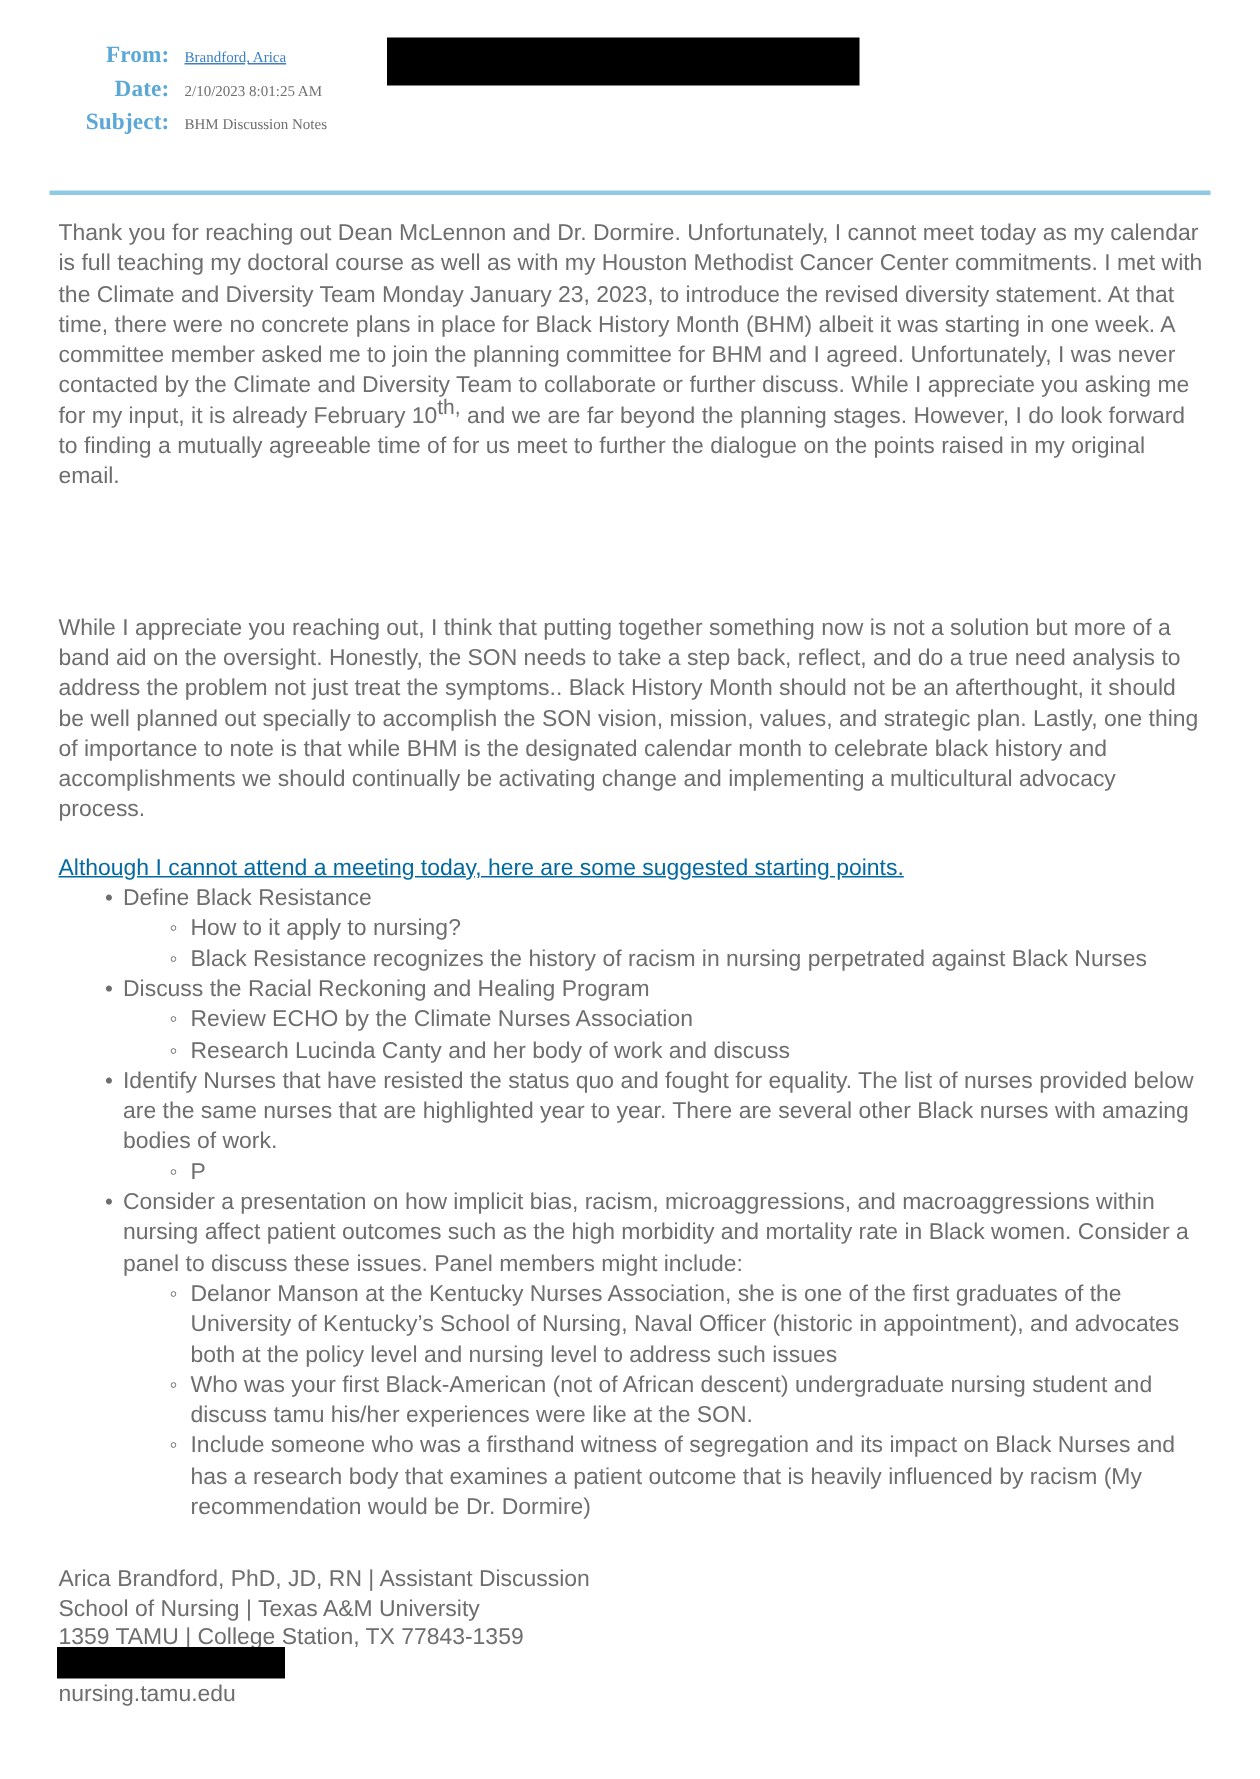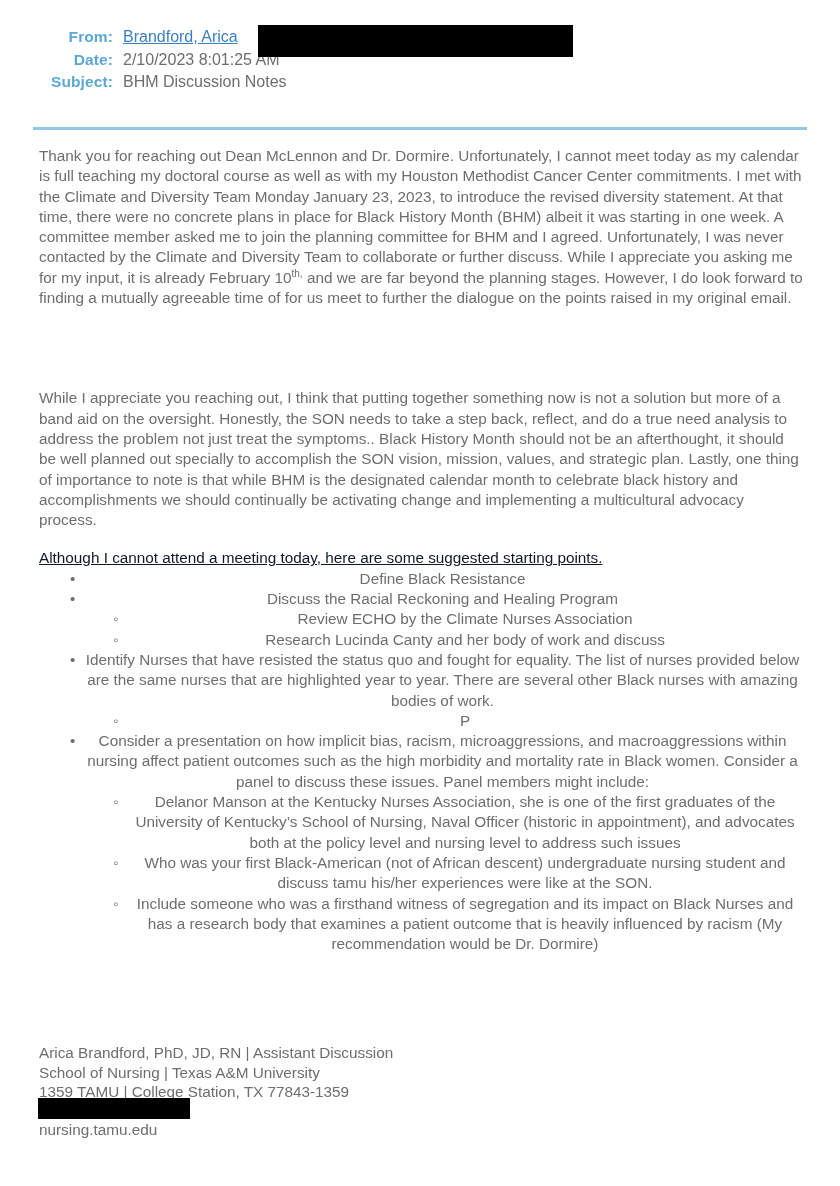--- a/index.html
+++ b/index.html
@@ -16,39 +16,40 @@
     position: relative;
     overflow: hidden;
   }
 
   
   .email-header {
     position: absolute;
     top: 28px;
     left: 0;
     width: 690px;
+    font-family: Liberation Serif, serif;
   }
   .hdr-row {
     display: flex;
     align-items: baseline;
     height: 22.5px;
   }
   .hdr-label {
     width: 123px;
     text-align: right;
     padding-right: 10px;
     box-sizing: border-box;
     font-size: 15.5px;
     font-weight: bold;
     color: #5ba8d6;
     letter-spacing: 0.1px;
     white-space: nowrap;
   }
   .hdr-value {
-    font-size: 16px;
+    font-size: 10px;
     color: #6e6e6e;
     white-space: nowrap;
   }
   .hdr-value.link {
     color: #3c7fc4;
     text-decoration: underline;
   }
   .redaction {
     display: inline-block;
     background: #000000;
@@ -84,40 +85,39 @@
     color: #6e6e6e;
     text-align: left;
   }
   .gap-1 { height: 80px; }
   .gap-2 { height: 18px; }
 
   .lead-underline {
     margin: 0;
     font-size: 15.3px;
     line-height: 20.3px;
-    color: #0f172a;
+    color: #0369a1;
     text-decoration: underline;
     display: inline-block;
   }
 
-  sup { font-size: 10px; vertical-align: super; line-height: 0; }
+  sup { font-size: 14px; vertical-align: super; line-height: 0; }
 
   
   ul.lvl1 {
     list-style: none;
     margin: 0;
     padding: 0;
   }
   ul.lvl1 > li {
     position: relative;
     padding-left: 43px;
     font-size: 15.3px;
     line-height: 20.3px;
     color: #6e6e6e;
-    text-align: center;
   }
   ul.lvl1 > li > .b1::before {
     content: "\2022";
     position: absolute;
     left: 31px;
     font-size: 15px;
     line-height: 20.3px;
     color: #6e6e6e;
   }
   ul.lvl2 {
@@ -210,20 +210,26 @@
 
   <div>
     <span class="lead-underline">Although I cannot attend a meeting today, here are some suggested starting points.</span>
   </div>
 
   <ul class="lvl1">
 
     <li>
       <span class="b1 li-text">Define Black Resistance</span>
       <ul class="lvl2">
+        <li>
+            <span class="b2 li-text">How to it apply to nursing?</span>
+          </li>
+        <li>
+            <span class="b2 li-text">Black Resistance recognizes the history of racism in nursing perpetrated against Black Nurses</span>
+          </li>
       </ul>
     </li>
 
     <li>
       <span class="b1 li-text">Discuss the Racial Reckoning and Healing Program</span>
       <ul class="lvl2">
         <li>
             <span class="b2 li-text">Review ECHO by the Climate Nurses Association</span>
           </li>
         <li>

